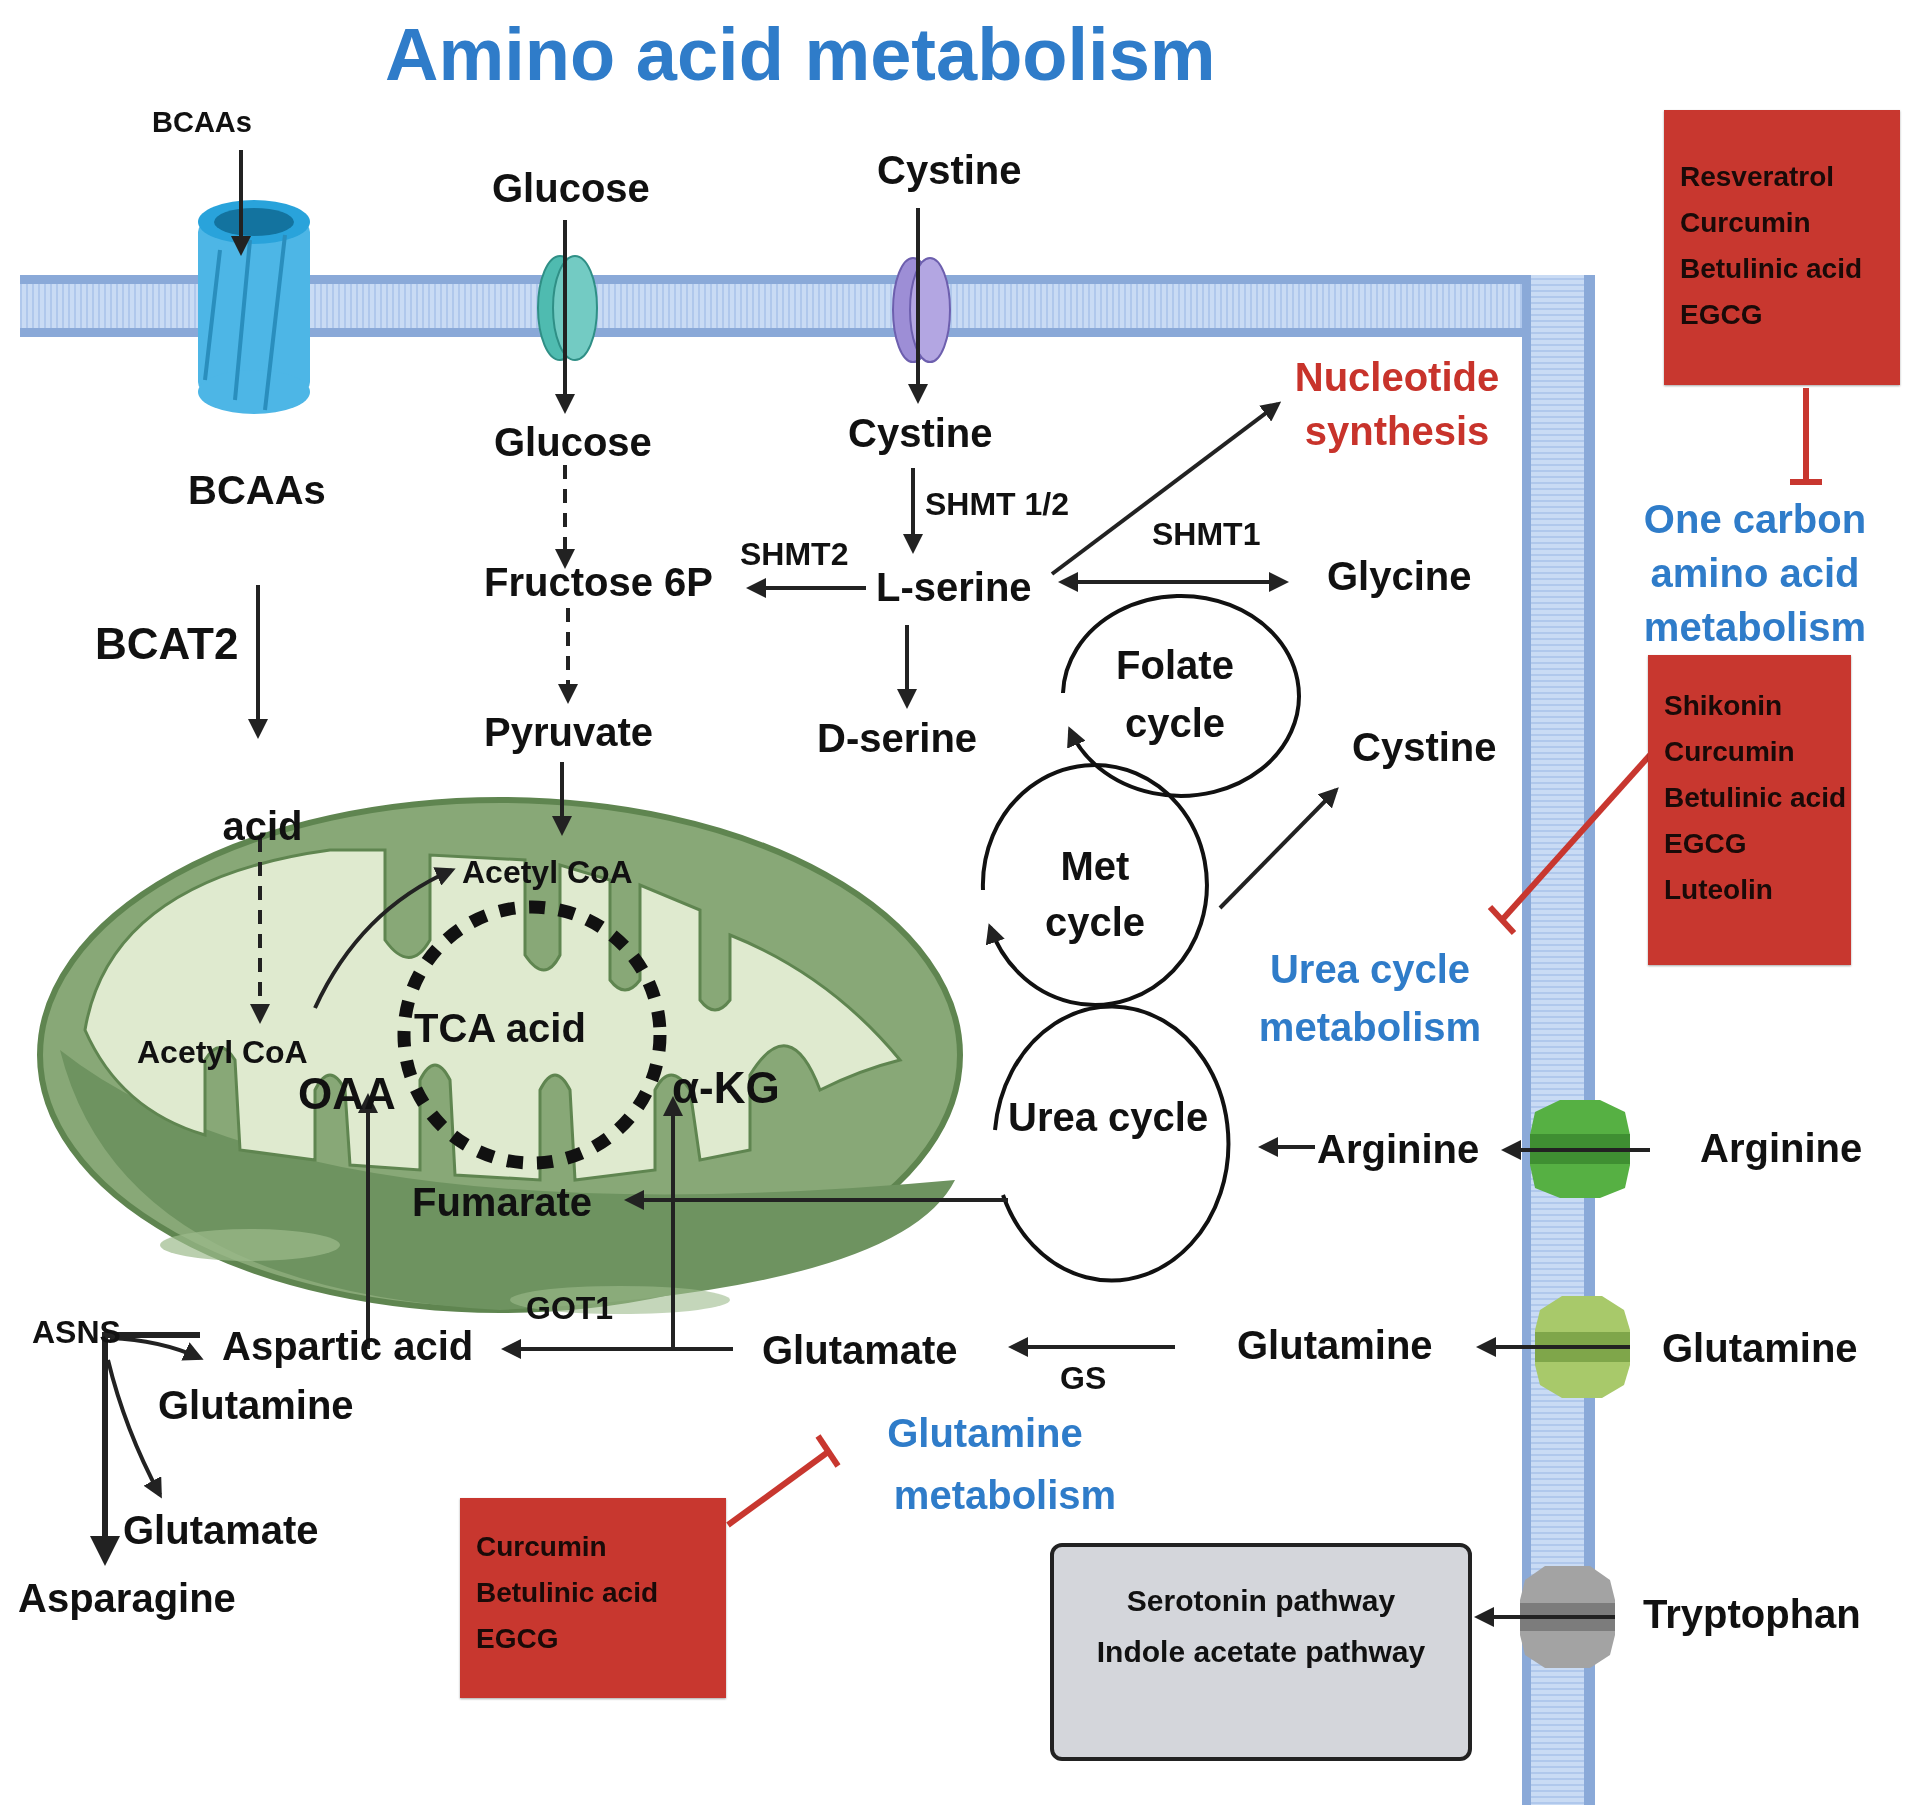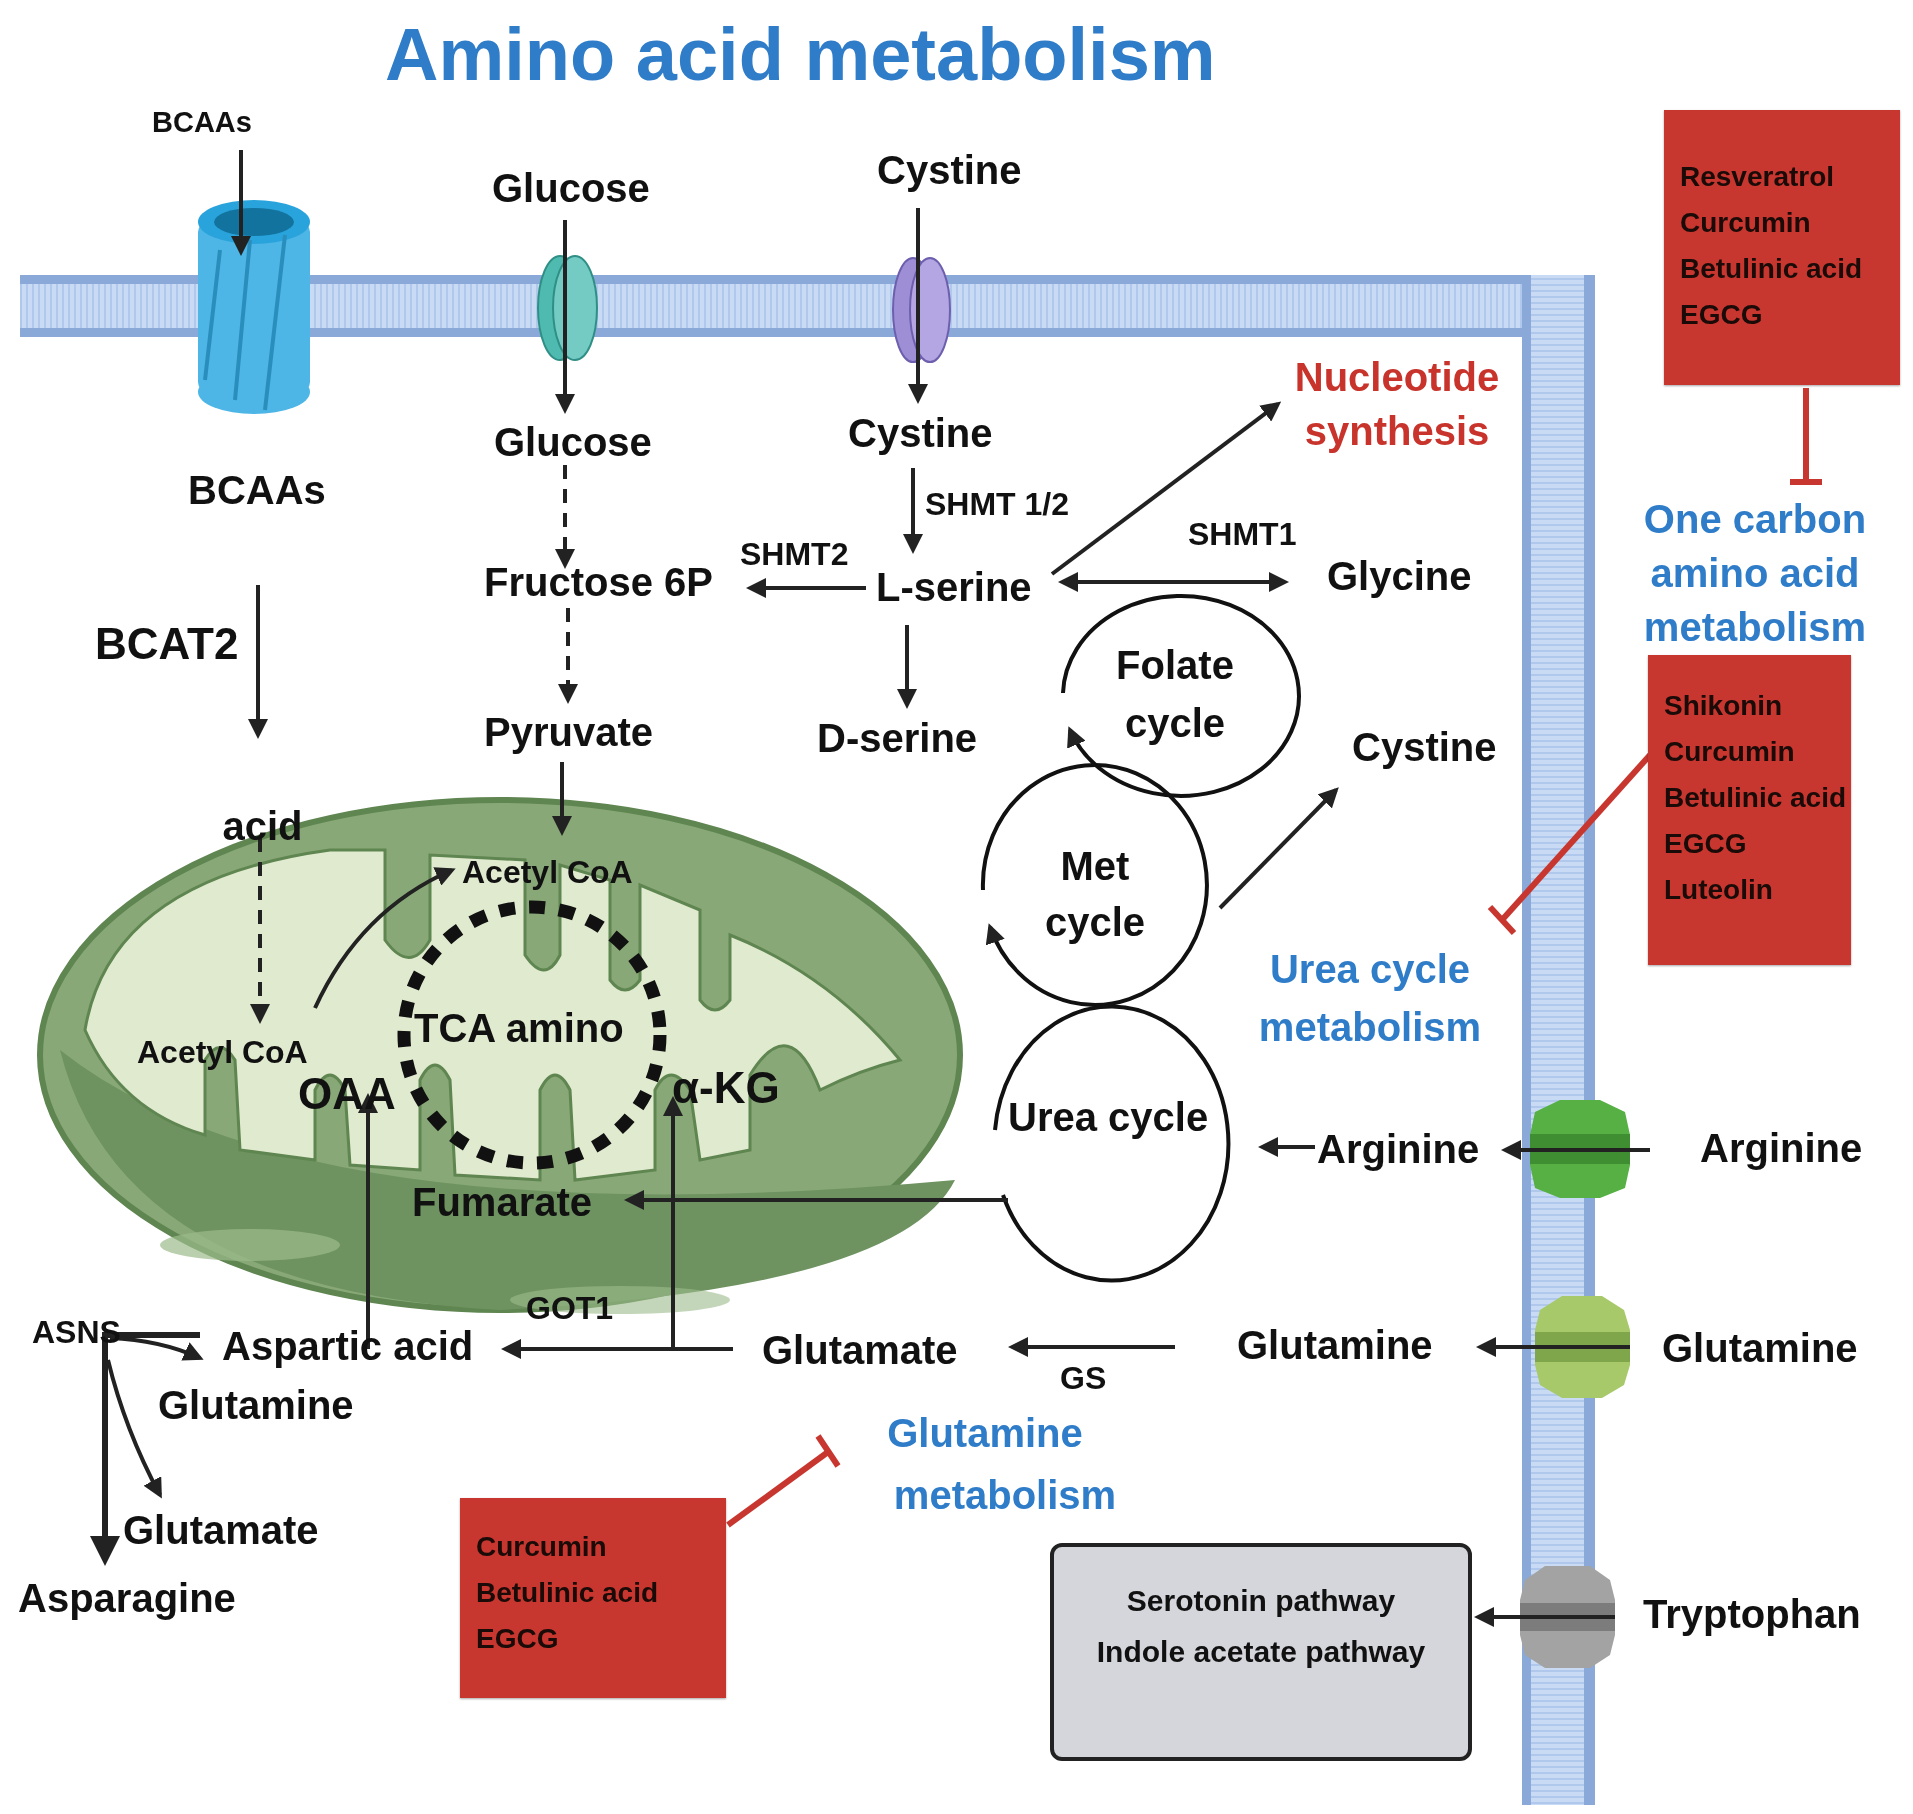--- a/index.html
+++ b/index.html
@@ -151,21 +151,21 @@
   <span>acid</span>
 </div>
 
 <div class="t lg" style="left:494px;top:422px;">Glucose</div>
 <div class="t lg" style="left:484px;top:562px;">Fructose 6P</div>
 <div class="t lg" style="left:484px;top:712px;">Pyruvate</div>
 
 <div class="t lg" style="left:848px;top:413px;">Cystine</div>
 <div class="t sm" style="left:925px;top:488px;">SHMT 1/2</div>
 <div class="t sm" style="left:740px;top:538px;">SHMT2</div>
-<div class="t sm" style="left:1152px;top:518px;margin-left:36px;">SHMT1</div>
+<div class="t sm" style="left:1152px;top:518px;">SHMT1</div>
 <div class="t lg" style="left:876px;top:567px;">L-serine</div>
 <div class="t lg" style="left:817px;top:718px;">D-serine</div>
 <div class="t lg" style="left:1327px;top:556px;">Glycine</div>
 <div class="t lg" style="left:1352px;top:727px;">Cystine</div>
 <div class="t lg red center" style="left:1272px;top:350px;width:250px;line-height:54px;">
   <span>Nucleotide</span><br>
   <span>synthesis</span>
 </div>
 
 <div class="t lg center" style="left:1095px;top:636px;width:160px;line-height:58px;">
@@ -184,21 +184,21 @@
 <div class="t lg" style="left:762px;top:1330px;">Glutamate</div>
 <div class="t sm" style="left:526px;top:1292px;">GOT1</div>
 <div class="t lg" style="left:222px;top:1326px;">Aspartic acid</div>
 <div class="t sm" style="left:32px;top:1292px;margin-top:24px;">ASNS</div>
 <div class="t lg" style="left:158px;top:1385px;">Glutamine</div>
 <div class="t lg" style="left:123px;top:1510px;">Glutamate</div>
 <div class="t lg" style="left:18px;top:1578px;">Asparagine</div>
 
 <div class="t sm" style="left:462px;top:856px;">Acetyl CoA</div>
 <div class="t sm" style="left:137px;top:1036px;">Acetyl CoA</div>
-<div class="t lg" style="left:414px;top:1008px;">TCA amino</div>
+<div class="t lg" style="left:414px;top:1008px;">TCA acid</div>
 <div class="t md" style="left:298px;top:1072px;">OAA</div>
 <div class="t md" style="left:672px;top:1066px;">α-KG</div>
 <div class="t lg" style="left:412px;top:1182px;">Fumarate</div>
 
 <div class="t lg blue center" style="left:1620px;top:492px;width:270px;line-height:54px;">
   <span>One carbon</span><br>
   <span>amino acid</span><br>
   <span>metabolism</span>
 </div>
 <div class="t lg blue center" style="left:1225px;top:940px;width:290px;line-height:58px;">

